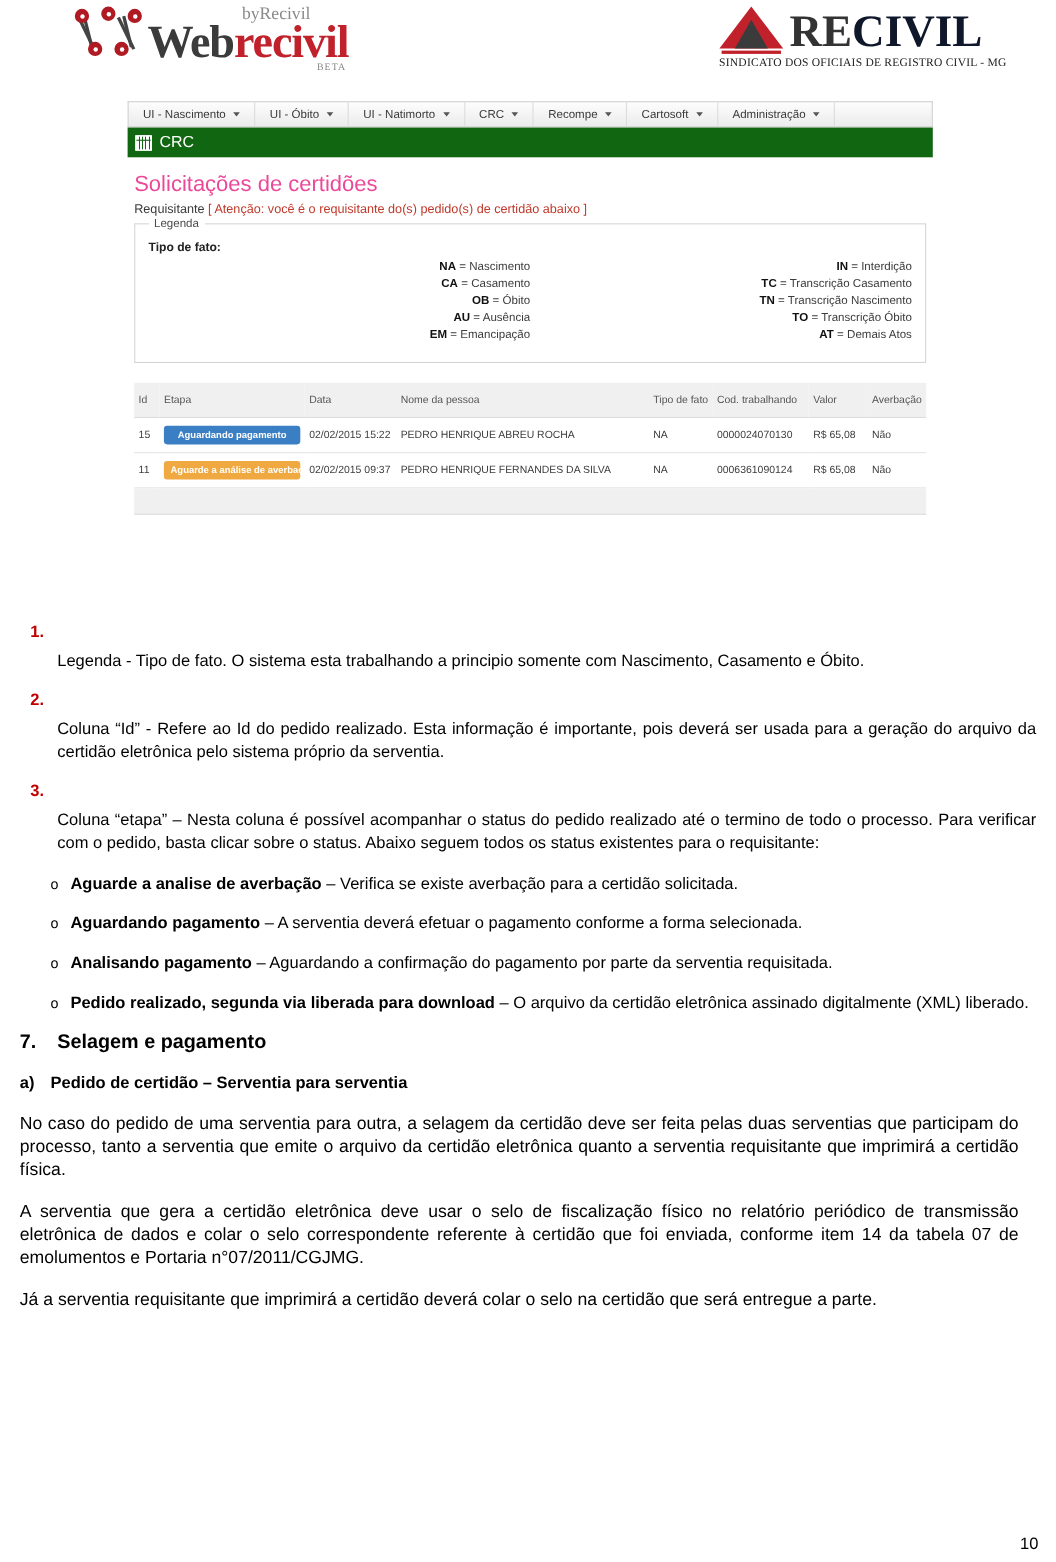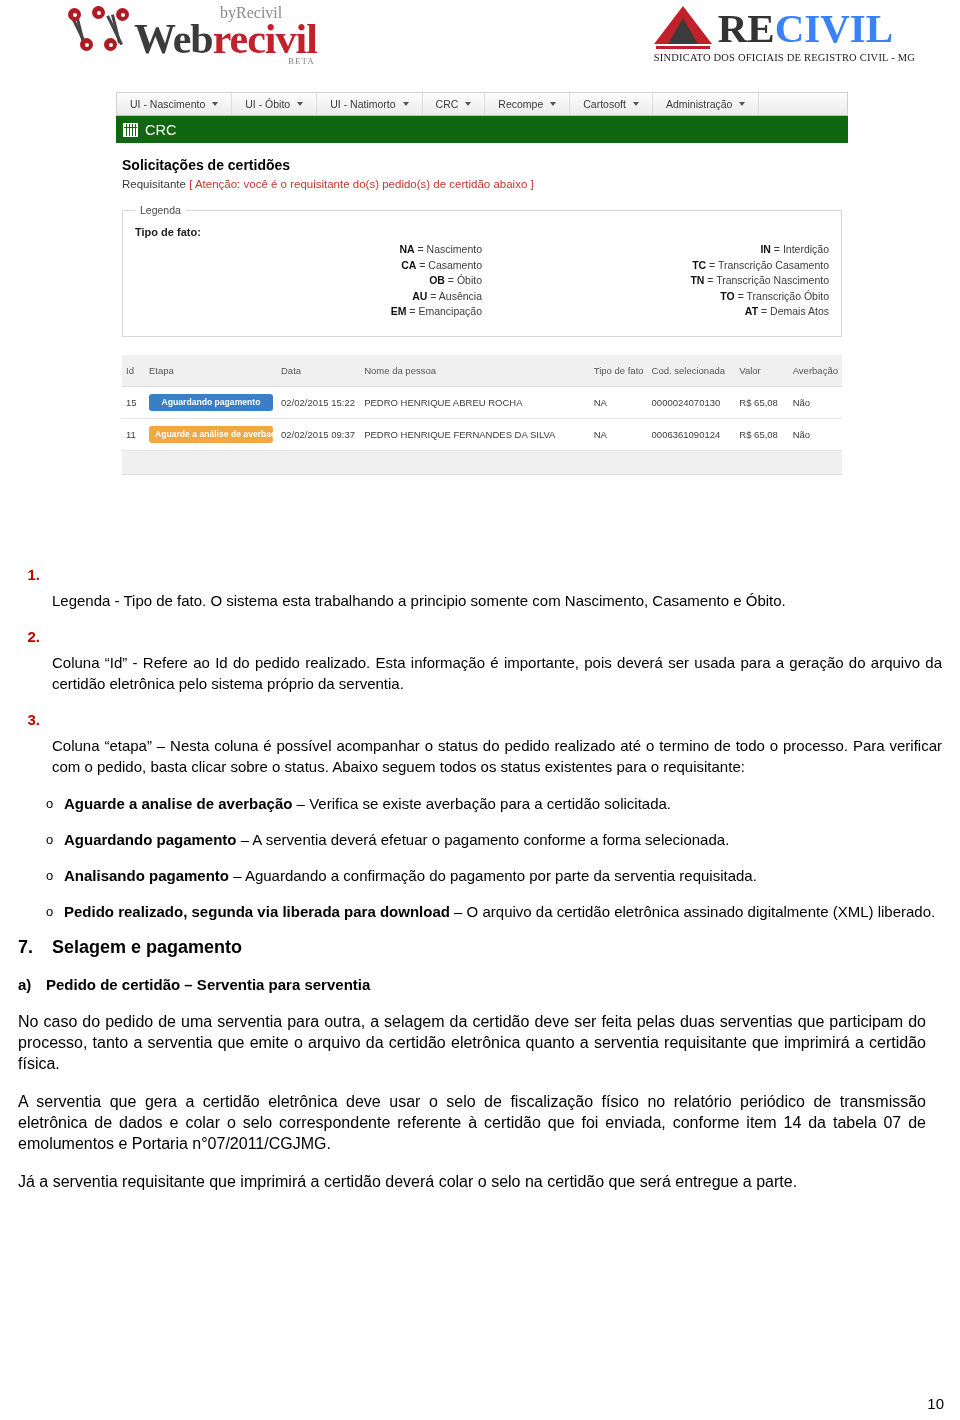--- a/index.html
+++ b/index.html
@@ -86,21 +86,21 @@
   .rec-tri .base {
     position: absolute; left: 2px; bottom: 1px; width: 54px; height: 3px;
     background: #c0212b;
   }
   .rec-word {
     font-family: "Liberation Serif", serif;
     font-size: 41px; font-weight: bold; line-height: 1;
     letter-spacing: 0px;
   }
   .rec-word .k { color: #333333; }
-  .rec-word .r { color: #3b82f6; }
+  .rec-word .r { color: #0f172a; }
   .rec-sub {
     font-family: "Liberation Serif", serif;
     font-size: 10.5px; color: #222; margin-top: 2px; letter-spacing: 0.2px;
     white-space: nowrap;
   }
 
   
   .shot {
     position: absolute;
     left: 116px; top: 92px; width: 732px; height: 456px;
@@ -142,22 +142,22 @@
     border: 1px solid #ffffff;
     position: relative;
   }
   .grid-icon::after {
     content: ""; position: absolute; left: 0; right: 0; top: 3px; height: 1px;
     background: #116611;
   }
   .greenbar-label { color: #ffffff; font-size: 14.5px; }
 
   .shot-body { padding: 14px 6px 0 6px; }
-  .shot-h1 { font-size: 14px; color: #000000; font-weight: bold; margin: 0 0 5px 0; }
-  .shot-sub { font-size: 11.5px; color: #3a3a3a; margin-bottom: 14px; }
+  .shot-h1 { font-size: 20px; color: #ec4899; font-weight: normal; margin: 0 0 5px 0; }
+  .shot-sub { font-size: 11.5px; color: #3a3a3a; }
   .shot-sub .warn { color: #c0392b; }
 
   fieldset.legend-box {
     border: 1px solid #d6d6d6;
     margin: 0 0 18px 0;
     padding: 10px 12px 16px 12px;
   }
   fieldset.legend-box > legend {
     font-size: 10.5px; color: #4a4a4a; padding: 0 5px;
   }
@@ -356,21 +356,21 @@
     </fieldset>
 
     <table class="pedidos">
       <thead>
         <tr>
           <th class="c-id">Id</th>
           <th class="c-etapa">Etapa</th>
           <th class="c-data">Data</th>
           <th class="c-nome">Nome da pessoa</th>
           <th class="c-tipo">Tipo de fato</th>
-          <th class="c-cod">Cod. selecionada</th>
+          <th class="c-cod">Cod. trabalhando</th>
           <th class="c-valor">Valor</th>
           <th class="c-aver">Averbação</th>
         </tr>
       </thead>
       <tbody>
         <tr>
           <td class="c-id">15</td>
           <td class="c-etapa">
             <span class="badge blue">Aguardando pagamento</span>
           </td>

